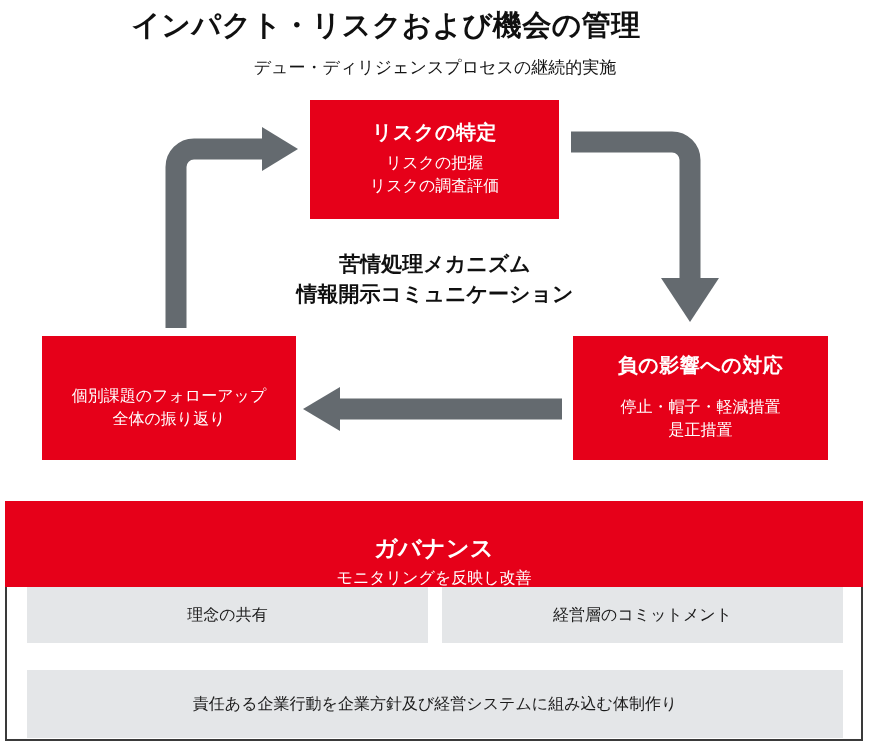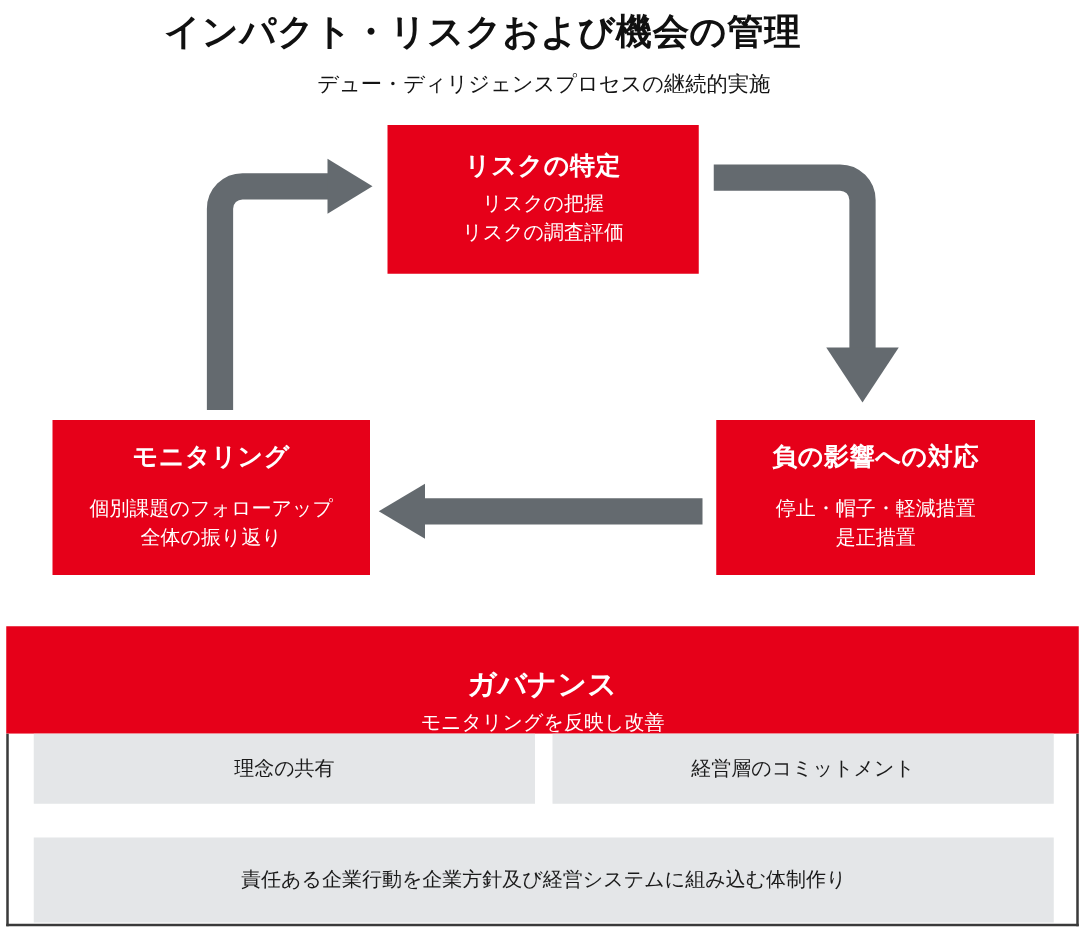--- a/index.html
+++ b/index.html
@@ -197,23 +197,26 @@
   </svg>
 
   <div class="cycle-box" id="box-identify">
     <div class="box-title">リスクの特定</div>
     <div class="box-lines">
       <div>リスクの把握</div>
       <div>リスクの調査評価</div>
     </div>
   </div>
 
+  <div class="center-caption">
+    <div>苦情処理メカニズム</div>
+    <div>情報開示コミュニケーション</div>
+  </div>
 
   <div class="cycle-box" id="box-monitoring">
-    <div class="box-title">モニタリング</div>
     <div class="box-lines">
       <div>個別課題のフォローアップ</div>
       <div>全体の振り返り</div>
     </div>
   </div>
 
   <div class="cycle-box" id="box-response">
     <div class="box-title">負の影響への対応</div>
     <div class="box-lines">
       <div>停止・帽子・軽減措置</div>

